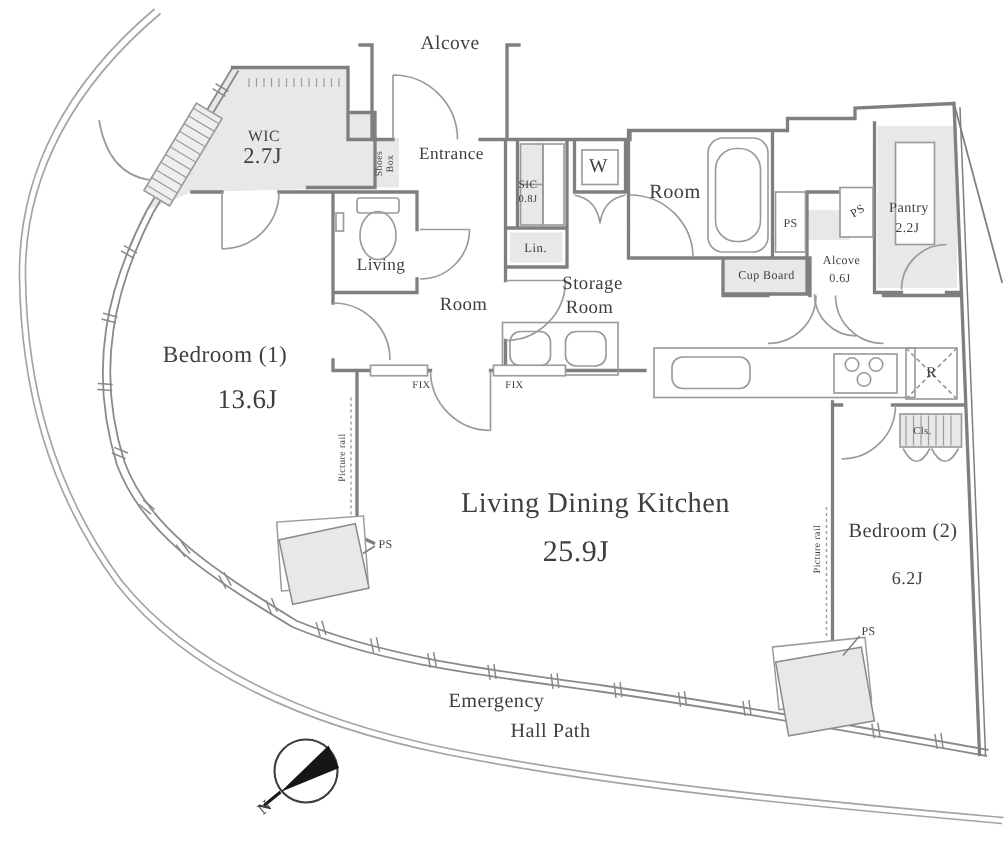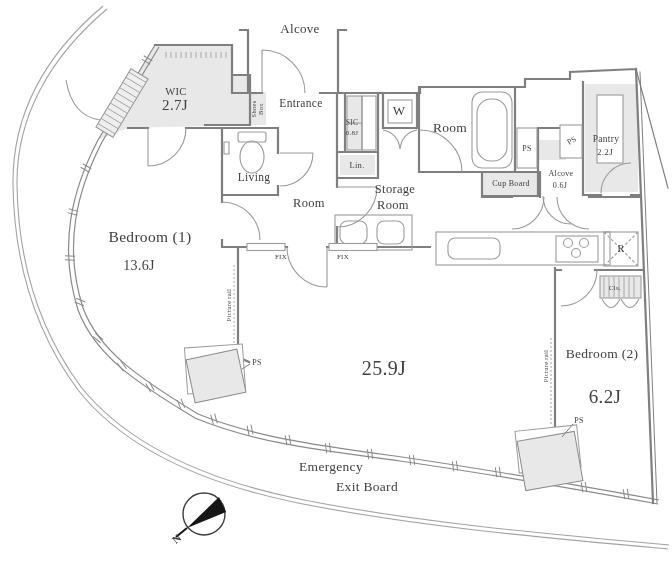--- a/index.html
+++ b/index.html
@@ -255,29 +255,30 @@
   <div class="lbl" style="left:395px;top:189px;font-size:12.5px">Storage</div>
   <div class="lbl" style="left:393px;top:205px;font-size:12.5px">Room</div>
   <div class="lbl" style="left:527px;top:149px;font-size:8px">PS</div>
   <div class="lbl tilt30" style="left:572px;top:141px;font-size:8px">PS</div>
   <div class="lbl" style="left:606px;top:140px;font-size:9.5px">Pantry</div>
   <div class="lbl" style="left:605px;top:152px;font-size:9px">2.2J</div>
   <div class="lbl" style="left:511px;top:184px;font-size:8px">Cup Board</div>
   <div class="lbl" style="left:561px;top:174px;font-size:8px">Alcove</div>
   <div class="lbl" style="left:560px;top:186px;font-size:8px">0.6J</div>
   <div class="lbl" style="left:150px;top:237px;font-size:15.5px">Bedroom (1)</div>
-  <div class="lbl" style="left:139px;top:266px;font-size:14px">13.6J</div>
+  <div class="lbl" style="left:165px;top:266px;font-size:18px">13.6J</div>
   <div class="lbl" style="left:281px;top:257px;font-size:7px">FIX</div>
   <div class="lbl" style="left:343px;top:257px;font-size:7px">FIX</div>
   <div class="lbl" style="left:621px;top:249px;font-size:10px">R</div>
   <div class="lbl" style="left:615px;top:288px;font-size:7px">Cls.</div>
   <div class="lbl rot" style="left:229px;top:305px;font-size:6.5px">Picture rail</div>
   <div class="lbl rot" style="left:546px;top:366px;font-size:6.5px">Picture rail</div>
   <div class="lbl" style="left:257px;top:363px;font-size:8px">PS</div>
   <div class="lbl" style="left:579px;top:421px;font-size:8px">PS</div>
+  <div class="lbl" style="left:397px;top:336px;font-size:19px">Living Dining Kitchen</div>
   <div class="lbl" style="left:384px;top:368px;font-size:20px">25.9J</div>
   <div class="lbl" style="left:602px;top:354px;font-size:13.5px">Bedroom (2)</div>
-  <div class="lbl" style="left:605px;top:396px;font-size:19px">6.2J</div>
+  <div class="lbl" style="left:605px;top:385px;font-size:12px">6.2J</div>
   <div class="lbl" style="left:331px;top:467px;font-size:13.5px">Emergency</div>
-  <div class="lbl" style="left:367px;top:487px;font-size:13.5px">Exit Board</div>
+  <div class="lbl" style="left:367px;top:487px;font-size:13.5px">Hall Path</div>
   <div class="lbl tilt40" style="left:177px;top:539px;font-size:11px">N</div>
 
 </div>
 
 </body></html>

